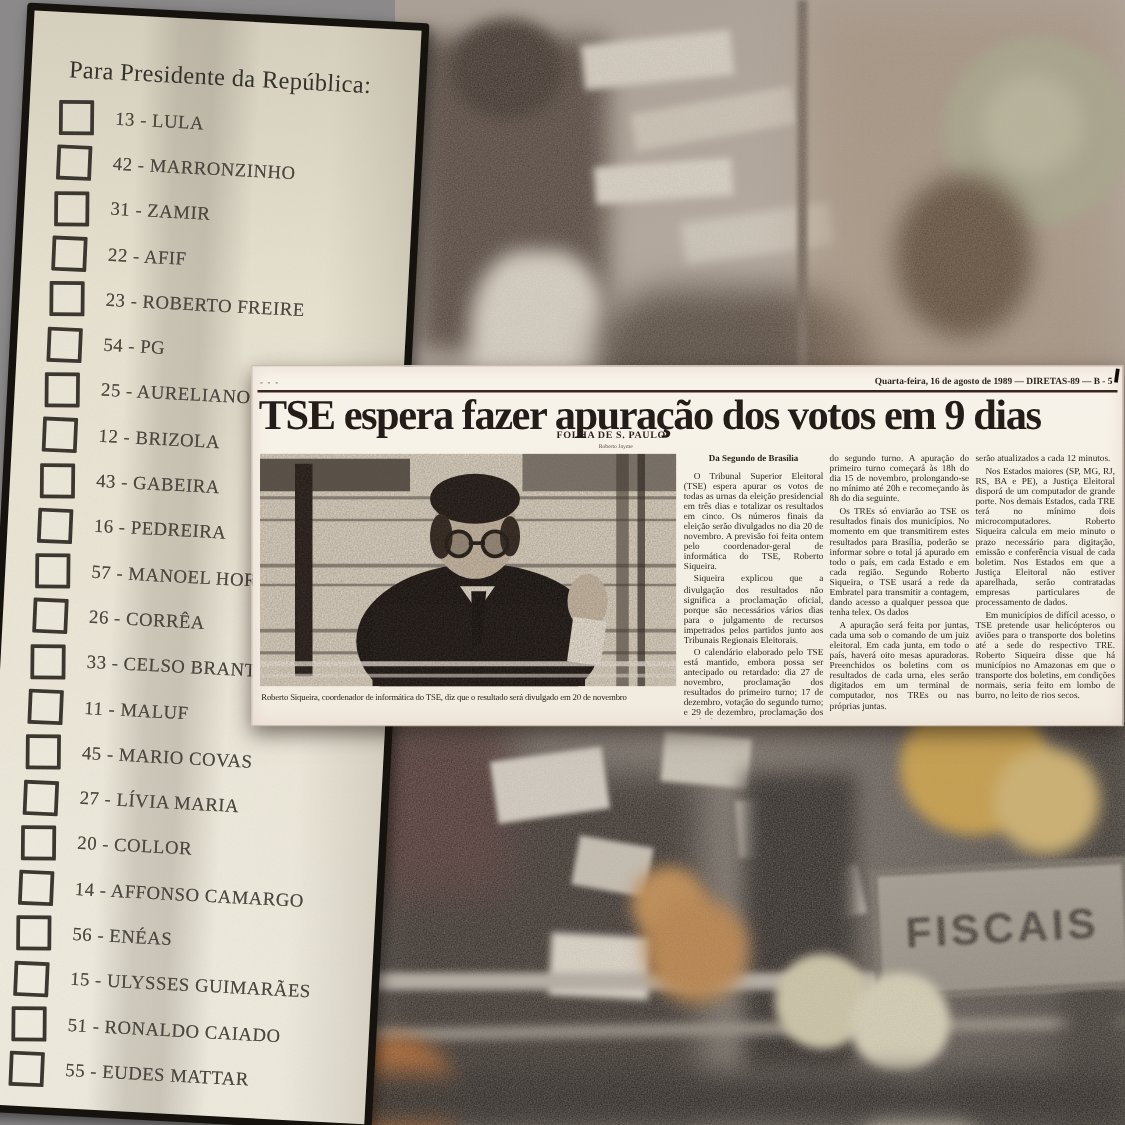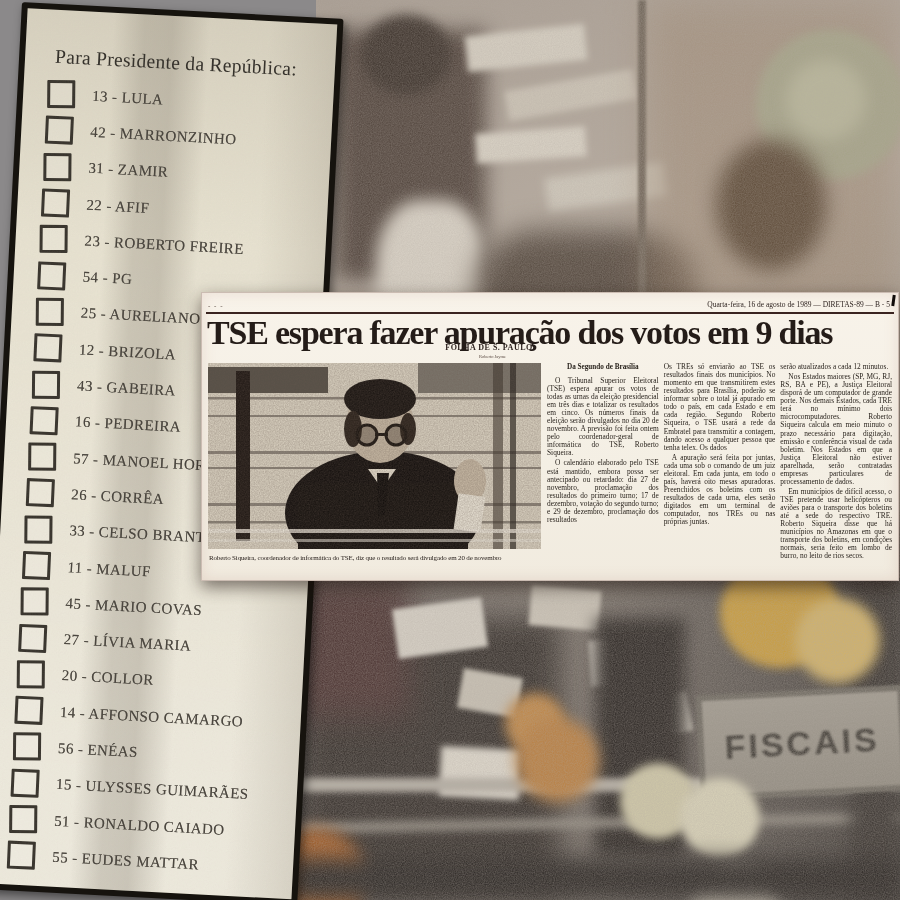--- a/index.html
+++ b/index.html
@@ -42,21 +42,21 @@
     white-space:nowrap;text-shadow:0 0 .5px rgba(60,55,45,.55);}
 
   
   .clipping{position:absolute;left:201px;top:292px;width:696px;height:287px;z-index:3;
     background:linear-gradient(180deg,#f8f3ea,#f4efe4 60%,#f1ebdf);
     box-shadow:0 6px 16px rgba(25,15,10,.55), inset 0 0 14px rgba(185,140,128,.22);
     border:1px solid #cbbcb2;}
   .masthead-dashes{position:absolute;left:6px;top:9px;font-size:7px;color:#4a3a33;letter-spacing:1px;}
   .masthead{position:absolute;left:287px;top:7px;transform:translateX(-50%);
     font-size:8px;font-weight:bold;letter-spacing:.5px;color:#2a1f1c;margin-top:43px;}
-  .dateline{position:absolute;right:8px;top:7px;font-size:7.5px;color:#2a1f1c;}
+  .dateline{position:absolute;right:8px;top:7px;font-size:7.5px;color:#2a1f1c;font-weight:bold;}
   .masthead-rule{position:absolute;left:4px;right:4px;top:19px;height:1.5px;background:#3a2420;}
   .scan-mark{position:absolute;right:3px;top:2px;width:3px;height:11px;background:#100c0a;transform:rotate(8deg);}
   .headline{position:absolute;left:5px;top:21px;width:686px;font-size:34px;font-weight:bold;
     letter-spacing:-1.2px;color:#241c18;white-space:nowrap;overflow:hidden;}
   .photo-credit{position:absolute;left:277px;top:61px;font-size:4.5px;color:#5a4a42;}
   .article-photo{position:absolute;left:6px;top:70px;width:333px;height:186px;}
   .caption{position:absolute;left:7px;top:261px;width:336px;font-size:7px;font-weight:normal;
     letter-spacing:-.15px;color:#241c18;white-space:nowrap;overflow:hidden;}
   .columns{position:absolute;left:345px;top:70px;right:6px;bottom:5px;display:flex;gap:5px;overflow:hidden;}
   .article-col{flex:1;font-size:7.4px;line-height:1.09;text-align:justify;color:#241e18;}
@@ -274,25 +274,27 @@
       <rect width="333" height="186" filter="url(#grainB)" opacity="0.5"></rect>
     </svg>
 
     <div class="caption">Roberto Siqueira, coordenador de informática do TSE, diz que o resultado será divulgado em 20 de novembro</div>
 
     <div class="columns">
       <div class="article-col">
         <div class="byline">Da Segundo de Brasília</div>
         <div>
             <p>O Tribunal Superior Eleitoral (TSE) espera apurar os votos de todas as urnas da eleição presidencial em três dias e totalizar os resultados em cinco. Os números finais da eleição serão divulgados no dia 20 de novembro. A previsão foi feita ontem pelo coordenador-geral de informática do TSE, Roberto Siqueira.</p>
+            <p>Siqueira explicou que a divulgação dos resultados não significa a proclamação oficial, porque são necessários vários dias para o julgamento de recursos impetrados pelos partidos junto aos Tribunais Regionais Eleitorais.</p>
             <p>O calendário elaborado pelo TSE está mantido, embora possa ser antecipado ou retardado: dia 27 de novembro, proclamação dos resultados do primeiro turno; 17 de dezembro, votação do segundo turno; e 29 de dezembro, proclamação dos resultados</p>
           </div>
       </div>
       <div class="article-col cont">
         <div>
+            <p>do segundo turno. A apuração do primeiro turno começará às 18h do dia 15 de novembro, prolongando-se no mínimo até 20h e recomeçando às 8h do dia seguinte.</p>
             <p>Os TREs só enviarão ao TSE os resultados finais dos municípios. No momento em que transmitirem estes resultados para Brasília, poderão se informar sobre o total já apurado em todo o país, em cada Estado e em cada região. Segundo Roberto Siqueira, o TSE usará a rede da Embratel para transmitir a contagem, dando acesso a qualquer pessoa que tenha telex. Os dados</p>
             <p>A apuração será feita por juntas, cada uma sob o comando de um juiz eleitoral. Em cada junta, em todo o país, haverá oito mesas apuradoras. Preenchidos os boletins com os resultados de cada urna, eles serão digitados em um terminal de computador, nos TREs ou nas próprias juntas.</p>
           </div>
       </div>
       <div class="article-col cont">
         <div>
             <p>serão atualizados a cada 12 minutos.</p>
             <p>Nos Estados maiores (SP, MG, RJ, RS, BA e PE), a Justiça Eleitoral disporá de um computador de grande porte. Nos demais Estados, cada TRE terá no mínimo dois microcomputadores. Roberto Siqueira calcula em meio minuto o prazo necessário para digitação, emissão e conferência visual de cada boletim. Nos Estados em que a Justiça Eleitoral não estiver aparelhada, serão contratadas empresas particulares de processamento de dados.</p>
             <p>Em municípios de difícil acesso, o TSE pretende usar helicópteros ou aviões para o transporte dos boletins até a sede do respectivo TRE. Roberto Siqueira disse que há municípios no Amazonas em que o transporte dos boletins, em condições normais, seria feito em lombo de burro, no leito de rios secos.</p>
           </div>

